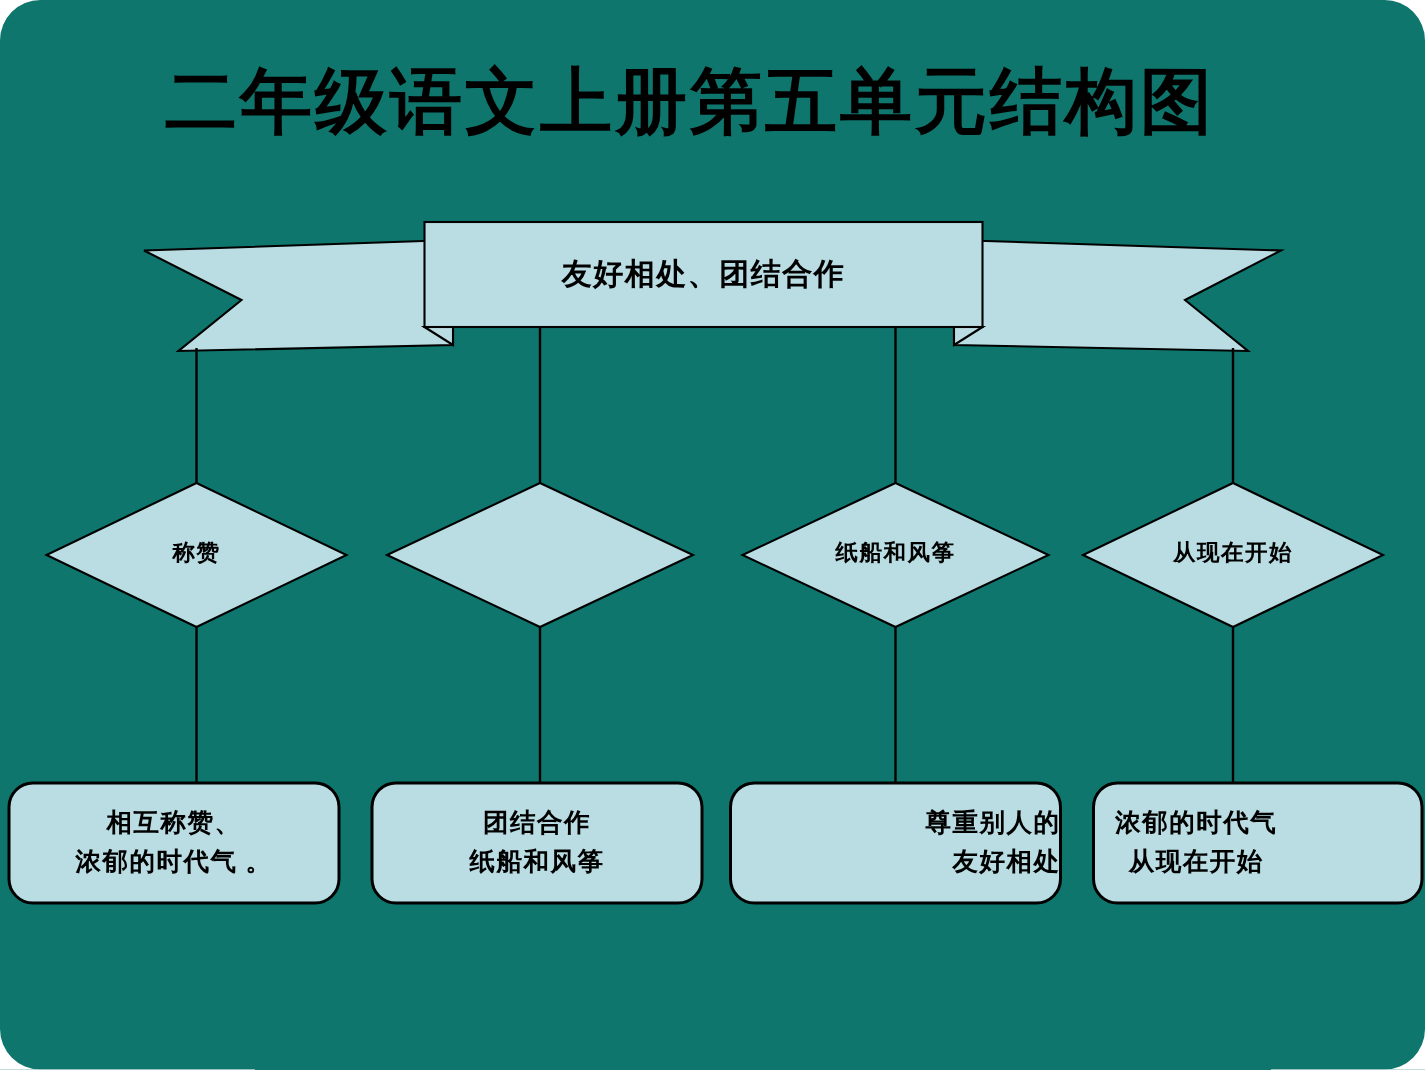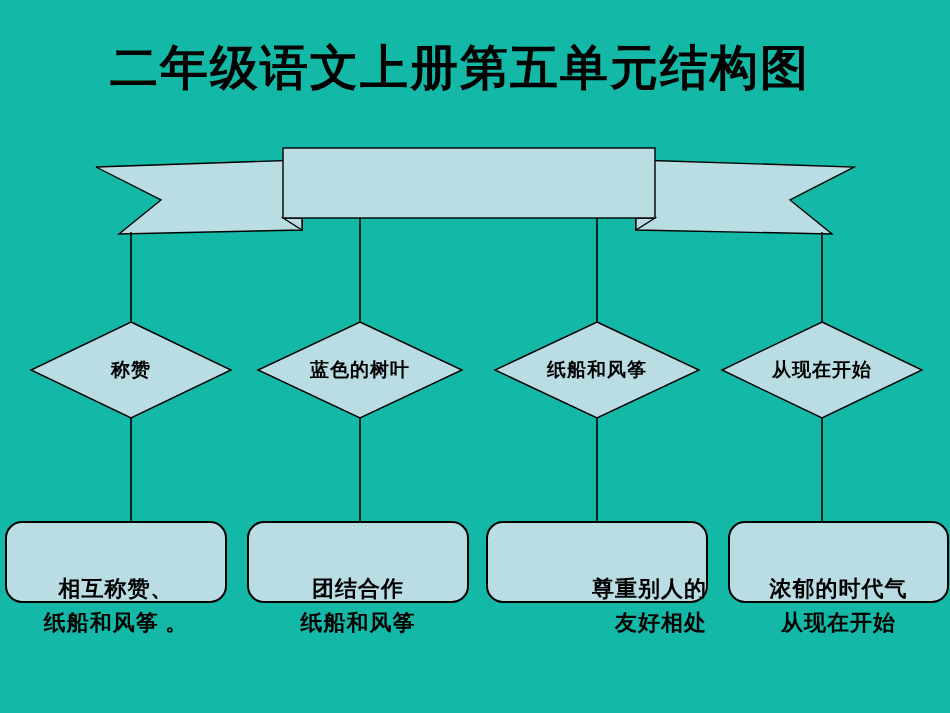--- a/index.html
+++ b/index.html
@@ -5,22 +5,23 @@
   html, body {
     margin: 0;
     padding: 0;
     background: #ffffff;
     font-family: "Liberation Serif", "DejaVu Serif", serif;
   }
   .stage {
     position: relative;
     width: 950px;
     height: 713px;
-    background: #14b8a6;
+    background: #0f766e;
     overflow: hidden;
+    border-radius: 27px;
   }
   .slide-title {
     position: absolute;
     left: 60px;
     top: 36px;
     width: 800px;
     height: 64px;
     display: flex;
     align-items: center;
     justify-content: center;
@@ -56,22 +57,22 @@
     flex-direction: column;
     align-items: center;
     justify-content: center;
     text-align: center;
     font-weight: bold;
     color: #000;
     line-height: 1.55;
     pointer-events: none;
   }
   .banner-lbl   { font-size: 20px; letter-spacing: 1px; }
-  .diamond-lbl  { font-size: 19px; letter-spacing: 1px; }
-  .box-lbl      { font-size: 22px; letter-spacing: 1px; margin-top: 44px; }
+  .diamond-lbl  { font-size: 15px; letter-spacing: 1px; }
+  .box-lbl      { font-size: 17px; letter-spacing: 1px; }
   .box-lbl span { display: block; }
 </style>
 </head>
 <body>
 
 <div class="stage">
 
   <div class="slide-title">二年级语文上册第五单元结构图</div>
 
   <svg class="diagram-svg" viewBox="0 0 950 713" xmlns="http://www.w3.org/2000/svg">
@@ -98,36 +99,36 @@
     <polygon class="shape" points="360,322 462,370 360,418 258,370" fill="#b9dde3"></polygon>
     <polygon class="shape" points="597,322 699,370 597,418 495,370" fill="#b9dde3"></polygon>
     <polygon class="shape" points="822,322 922,370 822,418 722,370" fill="#b9dde3"></polygon>
 
     <rect class="box-shape" x="6" y="522" width="220" height="80" rx="16" ry="16" fill="#b9dde3"></rect>
     <rect class="box-shape" x="248" y="522" width="220" height="80" rx="16" ry="16" fill="#b9dde3"></rect>
     <rect class="box-shape" x="487" y="522" width="220" height="80" rx="16" ry="16" fill="#b9dde3"></rect>
     <rect class="box-shape" x="729" y="522" width="219" height="80" rx="16" ry="16" fill="#b9dde3"></rect>
   </svg>
 
+  <div class="lbl banner-lbl" style="left:283px; top:148px; width:372px; height:70px;">友好相处、团结合作</div>
 
   <div class="lbl diamond-lbl" style="left:31px;  top:322px; width:200px; height:96px;">称赞</div>
-  <div class="lbl diamond-lbl" style="left:258px; top:322px; width:204px; height:96px;">蓝色的树叶</div>
   <div class="lbl diamond-lbl" style="left:495px; top:322px; width:204px; height:96px;text-align:right;">纸船和风筝</div>
   <div class="lbl diamond-lbl" style="left:722px; top:322px; width:200px; height:96px;">从现在开始</div>
 
   <div class="lbl box-lbl" style="left:6px; top:522px; width:220px; height:80px;">
     <span>相互称赞、</span>
-    <span>纸船和风筝 。</span>
+    <span>浓郁的时代气 。</span>
   </div>
   <div class="lbl box-lbl" style="left:248px; top:522px; width:220px; height:80px;">
     <span>团结合作</span>
     <span>纸船和风筝</span>
   </div>
   <div class="lbl box-lbl" style="left:487px; top:522px; width:220px; height:80px;align-items:flex-end;">
     <span>尊重别人的</span>
     <span>友好相处</span>
   </div>
-  <div class="lbl box-lbl" style="left:729px; top:522px; width:219px; height:80px;">
+  <div class="lbl box-lbl" style="left:688px; top:522px; width:219px; height:80px;">
     <span>浓郁的时代气</span>
     <span>从现在开始</span>
   </div>
 
 </div>
 
 </body></html>

